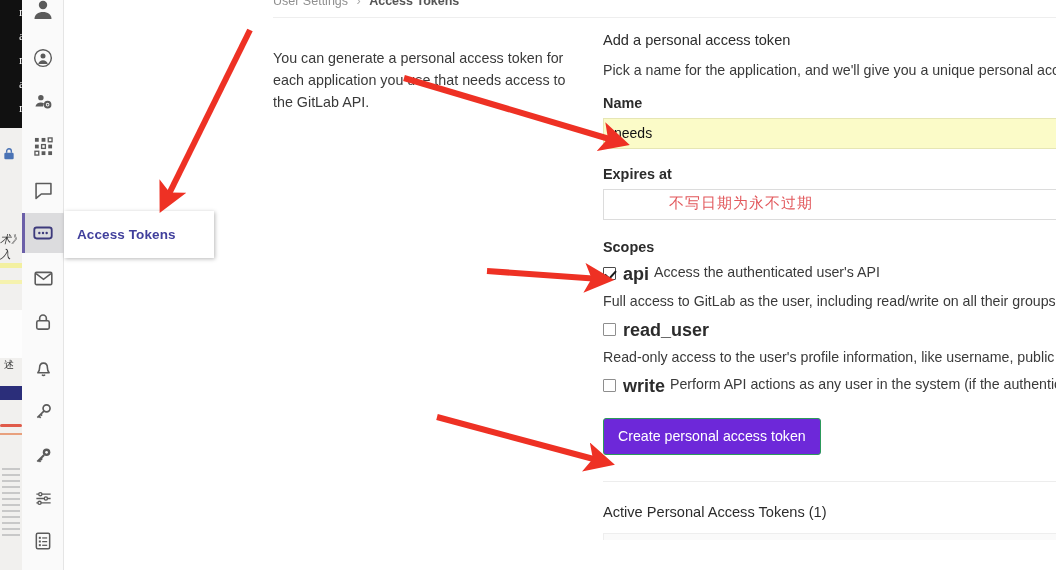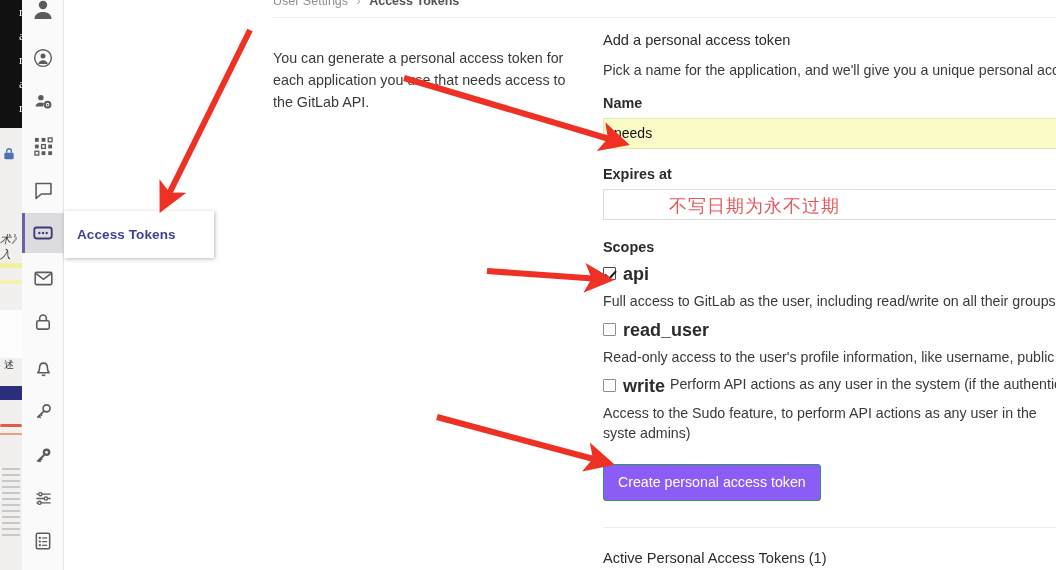--- a/index.html
+++ b/index.html
@@ -80,41 +80,41 @@
   .flabel { margin-top: 17px; font-size: 14.4px; font-weight: 700; color: #2c2c2c; }
   .finput {
     margin-top: 7px; height: 31px; width: 470px; border: 1px solid #dcdcdc;
     background: #fff; font-size: 14px; color: #2c2c2c; padding: 0 10px; line-height: 29px;
     font-family: "Liberation Sans", sans-serif;
   }
   .finput.autofill { background: #fbfbc8; border-color: #e6e6b4; }
   .finput.autofill .val { color: #111; }
   .expires-wrap { position: relative; }
   .cn-note {
-    position: absolute; left: 66px; top: 5px; font-size: 18px; color: #e2585c;
+    position: absolute; left: 66px; top: 5px; font-size: 15px; color: #e2585c;
     font-family: Liberation Sans, sans-serif; letter-spacing: 1px;
   }
 
   .scopes-title { margin-top: 19px; font-size: 14.4px; font-weight: 700; color: #2c2c2c; }
   .scope-row { margin-top: 9px; display: flex; align-items: flex-start; white-space: nowrap; }
   .cbx {
     width: 13px; height: 13px; border: 1px solid #8e8e8e; background: #fff; margin-top: 3px;
     margin-right: 7px; flex: none; position: relative; border-radius: 1px;
   }
   .cbx.checked { background: #fff; border-color: #4a4a4a; }
   .cbx.checked::after {
     content: ""; position: absolute; left: 3px; top: 0px; width: 5px; height: 9px;
     border: solid #1a1a1a; border-width: 0 2px 2px 0; transform: rotate(42deg);
   }
   .scope-name { font-size: 18px; font-weight: 700; color: #2c2c2c; margin-right: 5px; }
   .scope-desc { font-size: 14.2px; color: #3a3a3a; }
   .scope-help { margin-top: 6px; font-size: 14.2px; color: #3a3a3a; line-height: 20px; }
 
   .btn-create {
-    margin-top: 21px; display: inline-block; background: #8b5cf6; color: #fff;
+    margin-top: 21px; display: inline-block; background: #6d28d9; color: #fff;
     border: 1px solid #2c9a5b; border-radius: 3px; padding: 9px 14px 10px;
     font-size: 14.2px; font-family: "Liberation Sans", sans-serif; cursor: pointer;
   }
   .hr2 { margin-top: 26px; width: 470px; height: 1px; background: #ededed; }
   .active-title { margin-top: 22px; font-size: 14.6px; color: #2c2c2c; }
   .tok-table { margin-top: 13px; width: 470px; border: 1px solid #eee; border-bottom: none; }
   .tok-head { display: flex; background: #fafafa; font-size: 13.6px; color: #555; padding: 6px 9px 0; }
 
   
   .arrows { position: absolute; left: 0; top: 0; width: 1056px; height: 570px; pointer-events: none; }
@@ -311,35 +311,35 @@
           <span></span>
         </div>
         <div class="cn-note">不写日期为永不过期</div>
       </div>
 
       <div class="scopes-title">Scopes</div>
 
       <div class="scope-row">
         <span class="cbx checked"></span>
         <span class="scope-name">api</span>
+        <span class="scope-desc">Access the authenticated user's API</span>
       </div>
       <div class="scope-help">Full access to GitLab as the user, including read/write on all their groups a</div>
 
       <div class="scope-row">
         <span class="cbx"></span>
         <span class="scope-name">read_user</span>
       </div>
       <div class="scope-help">Read-only access to the user's profile information, like username, public e</div>
 
       <div class="scope-row">
         <span class="cbx"></span>
         <span class="scope-name">write</span>
         <span class="scope-desc">Perform API actions as any user in the system (if the authenticate</span>
       </div>
-      <div class="scope-help" style="white-space:normal;width:452px">Access to the Sudo feature, to perform API actions as any user in the syste admins)</div>
 
       <div class="btn-create">Create personal access token</div>
 
       <div class="hr2"></div>
 
       <div class="active-title">Active Personal Access Tokens (1)</div>
 
       <div class="tok-table">
         <div class="tok-head">
           

